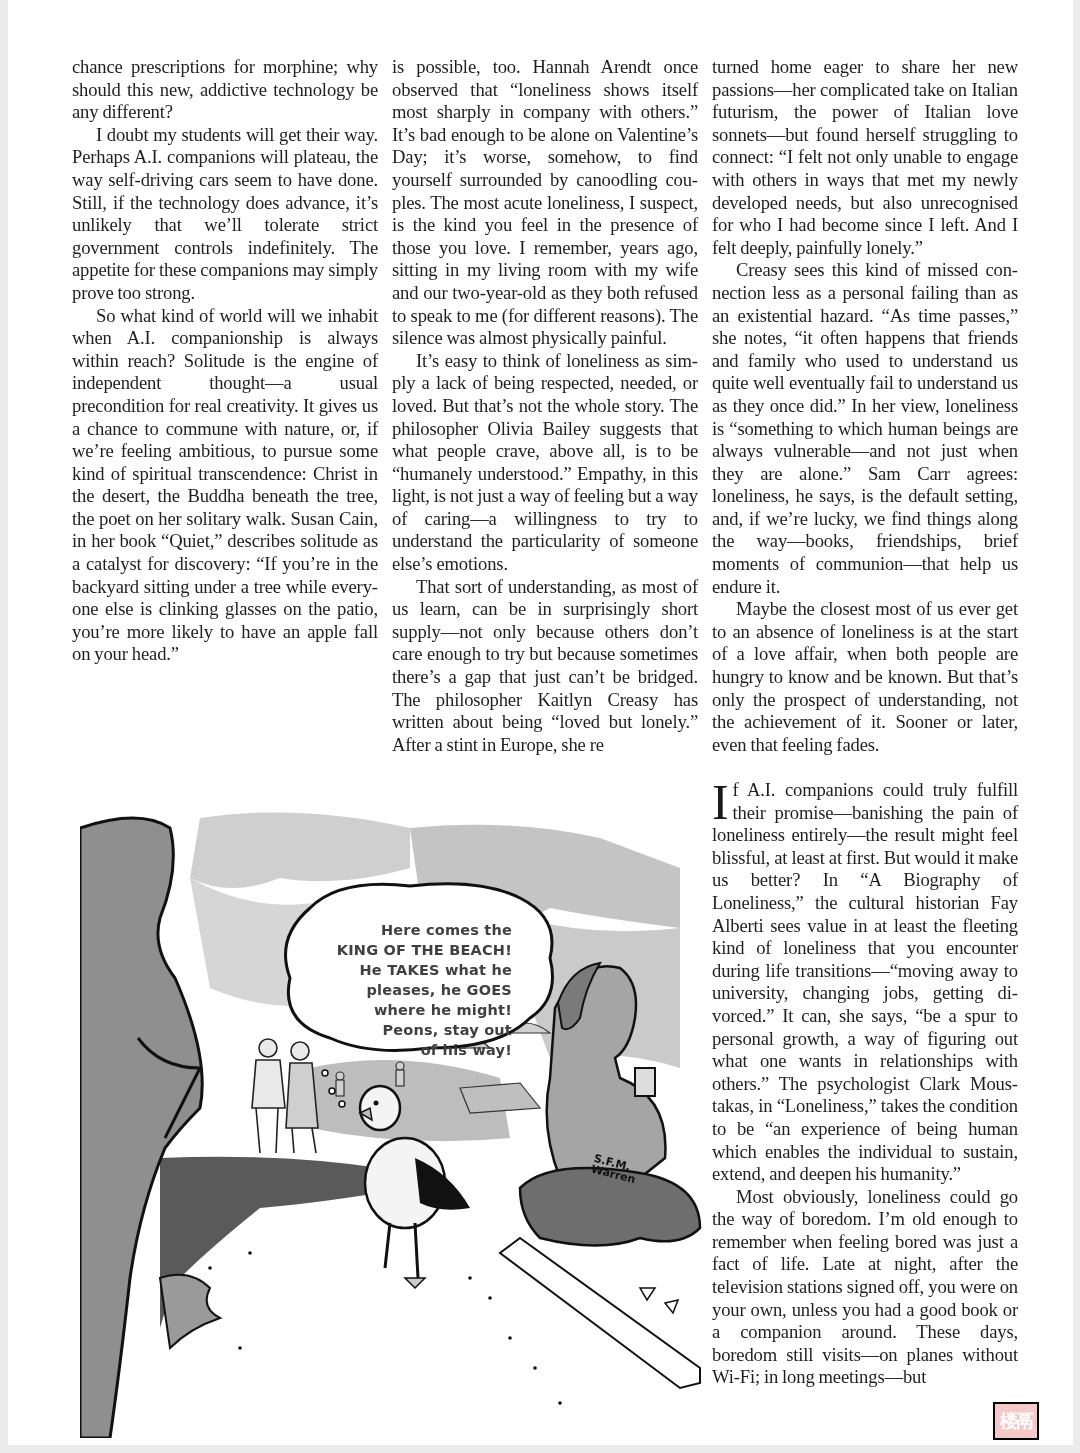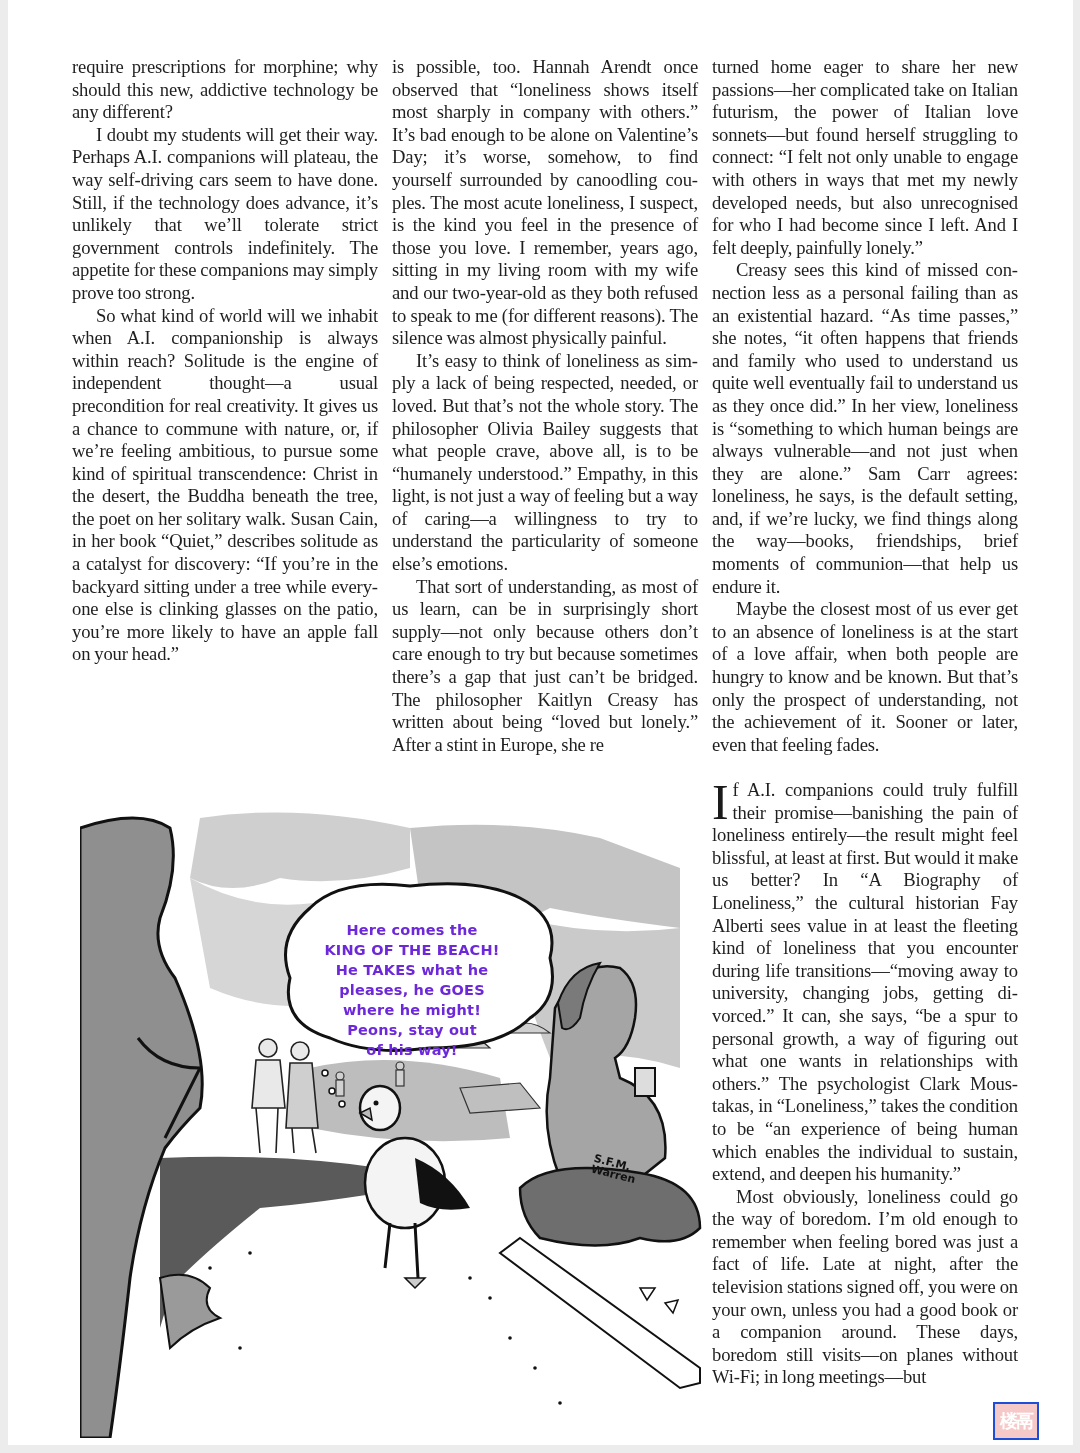--- a/index.html
+++ b/index.html
@@ -32,43 +32,43 @@
     float: left; font-size: 50px; line-height: 40px;
     margin: 3px 4px 0 0; font-weight: normal; color: #1a1a1a;
   }
   .cartoon {
     position: absolute; left: 72px; top: 808px; width: 628px; height: 630px;
   }
   .cartoon svg { width: 100%; height: 100%; display: block; }
   .bubble-text {
     position: absolute; left: 232px; top: 112px; width: 200px;
     font-family: "DejaVu Sans", sans-serif; font-weight: bold;
-    font-size: 14.5px; line-height: 20px; text-align: center; color: #6d28d9;
+    font-size: 14.5px; line-height: 20px; text-align: right; color: #404040;
     letter-spacing: 0.2px;
   }
   .bubble-text div { white-space: nowrap; }
   .signature {
     position: absolute; left: 512px; top: 350px;
     font-family: "DejaVu Sans", sans-serif; font-size: 11px; line-height: 11px;
     color: #111; transform: rotate(14deg); font-weight: bold;
   }
   .watermark {
     position: absolute; left: 993px; top: 1402px; width: 46px; height: 38px;
-    background: #f6c9c9; border: 2px solid #1d4ed8; box-sizing: border-box;
+    background: #f6c9c9; border: 2px solid #000000; box-sizing: border-box;
     color: #fff; font-size: 18px; line-height: 34px; text-align: center;
     font-family: "DejaVu Sans", sans-serif; font-weight: bold; letter-spacing: -2px;
   }
 </style>
 </head>
 <body>
 
 <div class="page">
 
   <div class="col col1">
-    <p class="noindent">require prescriptions for morphine; why should this new, addictive technology be any different?</p>
+    <p class="noindent">chance prescriptions for morphine; why should this new, addictive technology be any different?</p>
     <p>I doubt my students will get their way. Perhaps A.I. companions will plateau, the way self-driving cars seem to have done. Still, if the technology does ad­vance, it’s unlikely that we’ll tolerate strict government controls indefinitely. The appetite for these companions may sim­ply prove too strong.</p>
     <p>So what kind of world will we in­habit when A.I. companionship is al­ways within reach? Solitude is the en­gine of independent thought—a usual precondition for real creativity. It gives us a chance to commune with nature, or, if we’re feeling ambitious, to pur­sue some kind of spiritual transcen­dence: Christ in the desert, the Bud­dha beneath the tree, the poet on her solitary walk. Susan Cain, in her book “Quiet,” describes solitude as a cata­lyst for discovery: “If you’re in the back­yard sitting under a tree while every­one else is clinking glasses on the patio, you’re more likely to have an apple fall on your head.”</p>
   </div>
 
   <div class="col col2">
     <p class="noindent">is possible, too. Hannah Arendt once observed that “loneliness shows itself most sharply in company with others.” It’s bad enough to be alone on Valen­tine’s Day; it’s worse, somehow, to find yourself surrounded by canoodling cou­ples. The most acute loneliness, I sus­pect, is the kind you feel in the pres­ence of those you love. I remember, years ago, sitting in my living room with my wife and our two-year-old as they both refused to speak to me (for different reasons). The silence was al­most physically painful.</p>
     <p>It’s easy to think of loneliness as sim­ply a lack of being respected, needed, or loved. But that’s not the whole story. The philosopher Olivia Bailey suggests that what people crave, above all, is to be “humanely understood.” Empathy, in this light, is not just a way of feeling but a way of caring—a willingness to try to understand the particularity of someone else’s emotions.</p>
     <p>That sort of understanding, as most of us learn, can be in surprisingly short supply—not only because others don’t care enough to try but because some­times there’s a gap that just can’t be bridged. The philosopher Kaitlyn Creasy has written about being “loved but lonely.” After a stint in Europe, she re­</p>
   </div>
 

